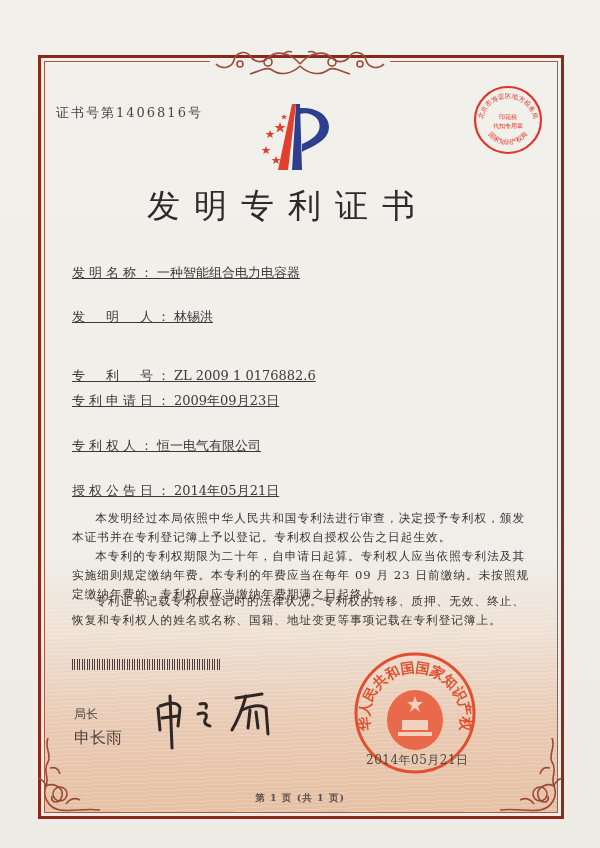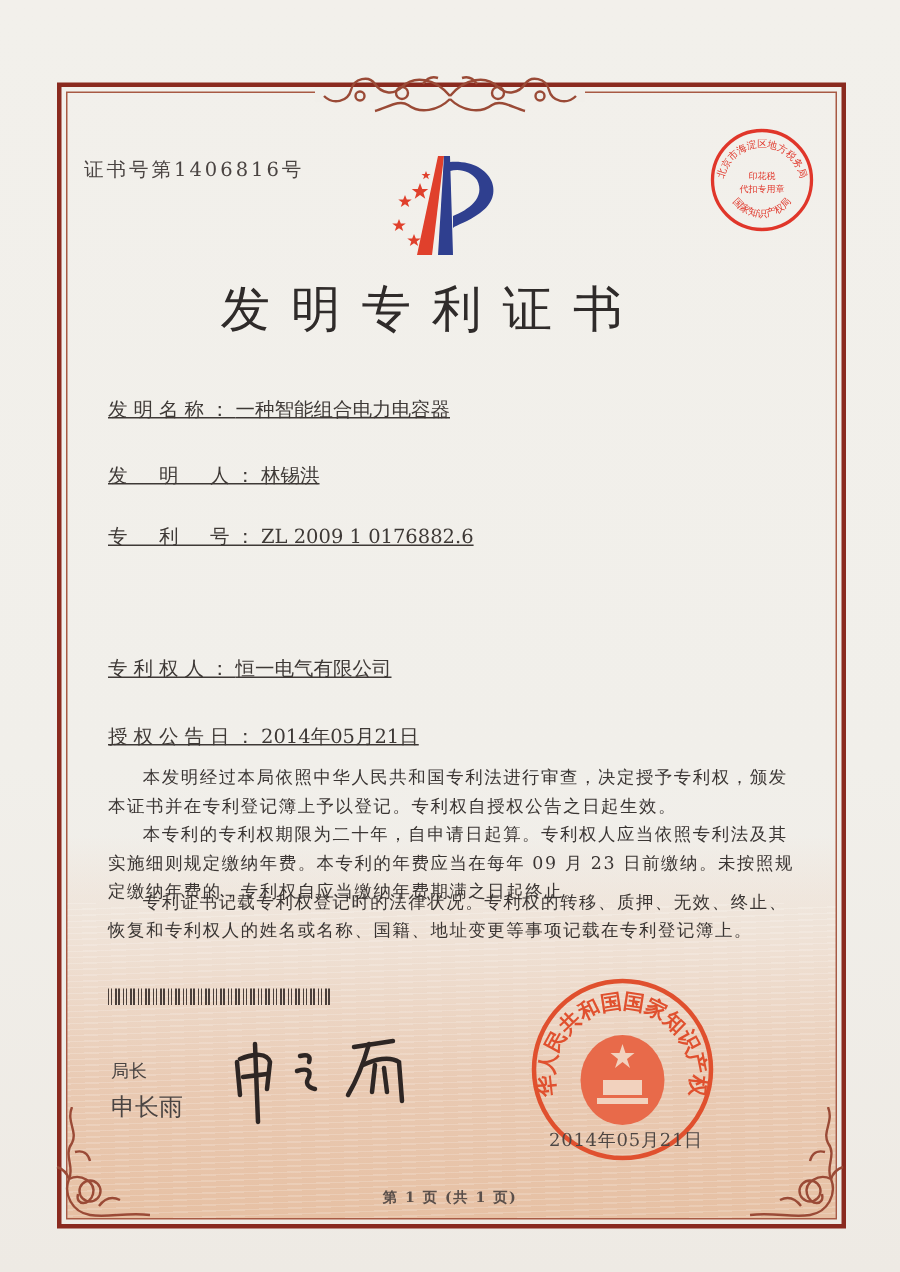--- a/index.html
+++ b/index.html
@@ -48,21 +48,21 @@
     }
     .title {
       position: absolute; left: 0; width: 576px; top: 184px; text-align: center;
       font-family: "DejaVu Sans", "Liberation Sans", sans-serif;
       font-size: 33px; letter-spacing: 14px; color: #2f2b2a; font-weight: normal;
     }
     .field {
       position: absolute; left: 72px; font-size: 13px; color: #3e3936; white-space: nowrap; text-decoration: underline;
     }
     .field .label { letter-spacing: 4px; }
-    .f1 { top: 264px; } .f2 { top: 308px; text-align: center; } .f3 { top: 349px; }
+    .f1 { top: 264px; } .f2 { top: 308px; text-align: center; } .f3 { top: 367px; }
     .f4 { top: 392px; } .f5 { top: 437px; } .f6 { top: 482px; }
 
     .body-text {
       position: absolute; left: 72px; width: 458px; font-size: 11.6px; line-height: 19px;
       color: #3a3533; letter-spacing: 1.05px;
     }
     .body-text p { margin: 0; text-indent: 2em; }
     .bt1 { top: 509px; }
     .bt2 { top: 592px; }
 
@@ -160,20 +160,23 @@
 
   <div class="field f1">
     <span class="label">发明名称：</span><span>一种智能组合电力电容器</span>
   </div>
   <div class="field f2">
     <span class="label">发　明　人：</span><span>林锡洪</span>
   </div>
   <div class="field f3">
     <span class="label">专　利　号：</span><span>ZL 2009 1 0176882.6</span>
   </div>
+  <div class="field f4">
+    <span class="label">专利申请日：</span><span>2009年09月23日</span>
+  </div>
   <div class="field f5">
     <span class="label">专利权人：</span><span>恒一电气有限公司</span>
   </div>
   <div class="field f6">
     <span class="label">授权公告日：</span><span>2014年05月21日</span>
   </div>
 
   <div class="body-text bt1">
     <p>本发明经过本局依照中华人民共和国专利法进行审查，决定授予专利权，颁发本证书并在专利登记簿上予以登记。专利权自授权公告之日起生效。</p>
     <p>本专利的专利权期限为二十年，自申请日起算。专利权人应当依照专利法及其实施细则规定缴纳年费。本专利的年费应当在每年 09 月 23 日前缴纳。未按照规定缴纳年费的，专利权自应当缴纳年费期满之日起终止。</p>

